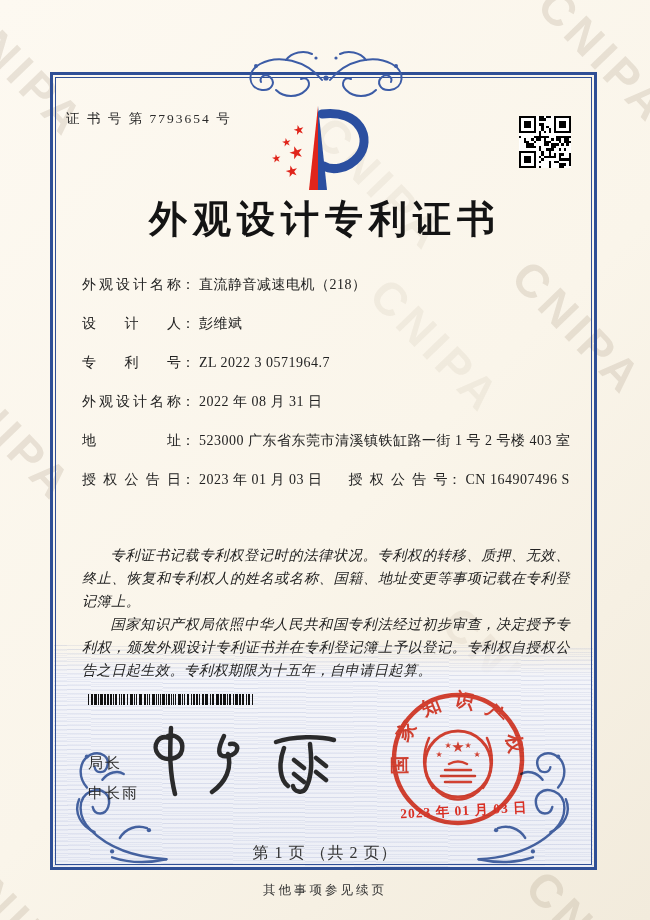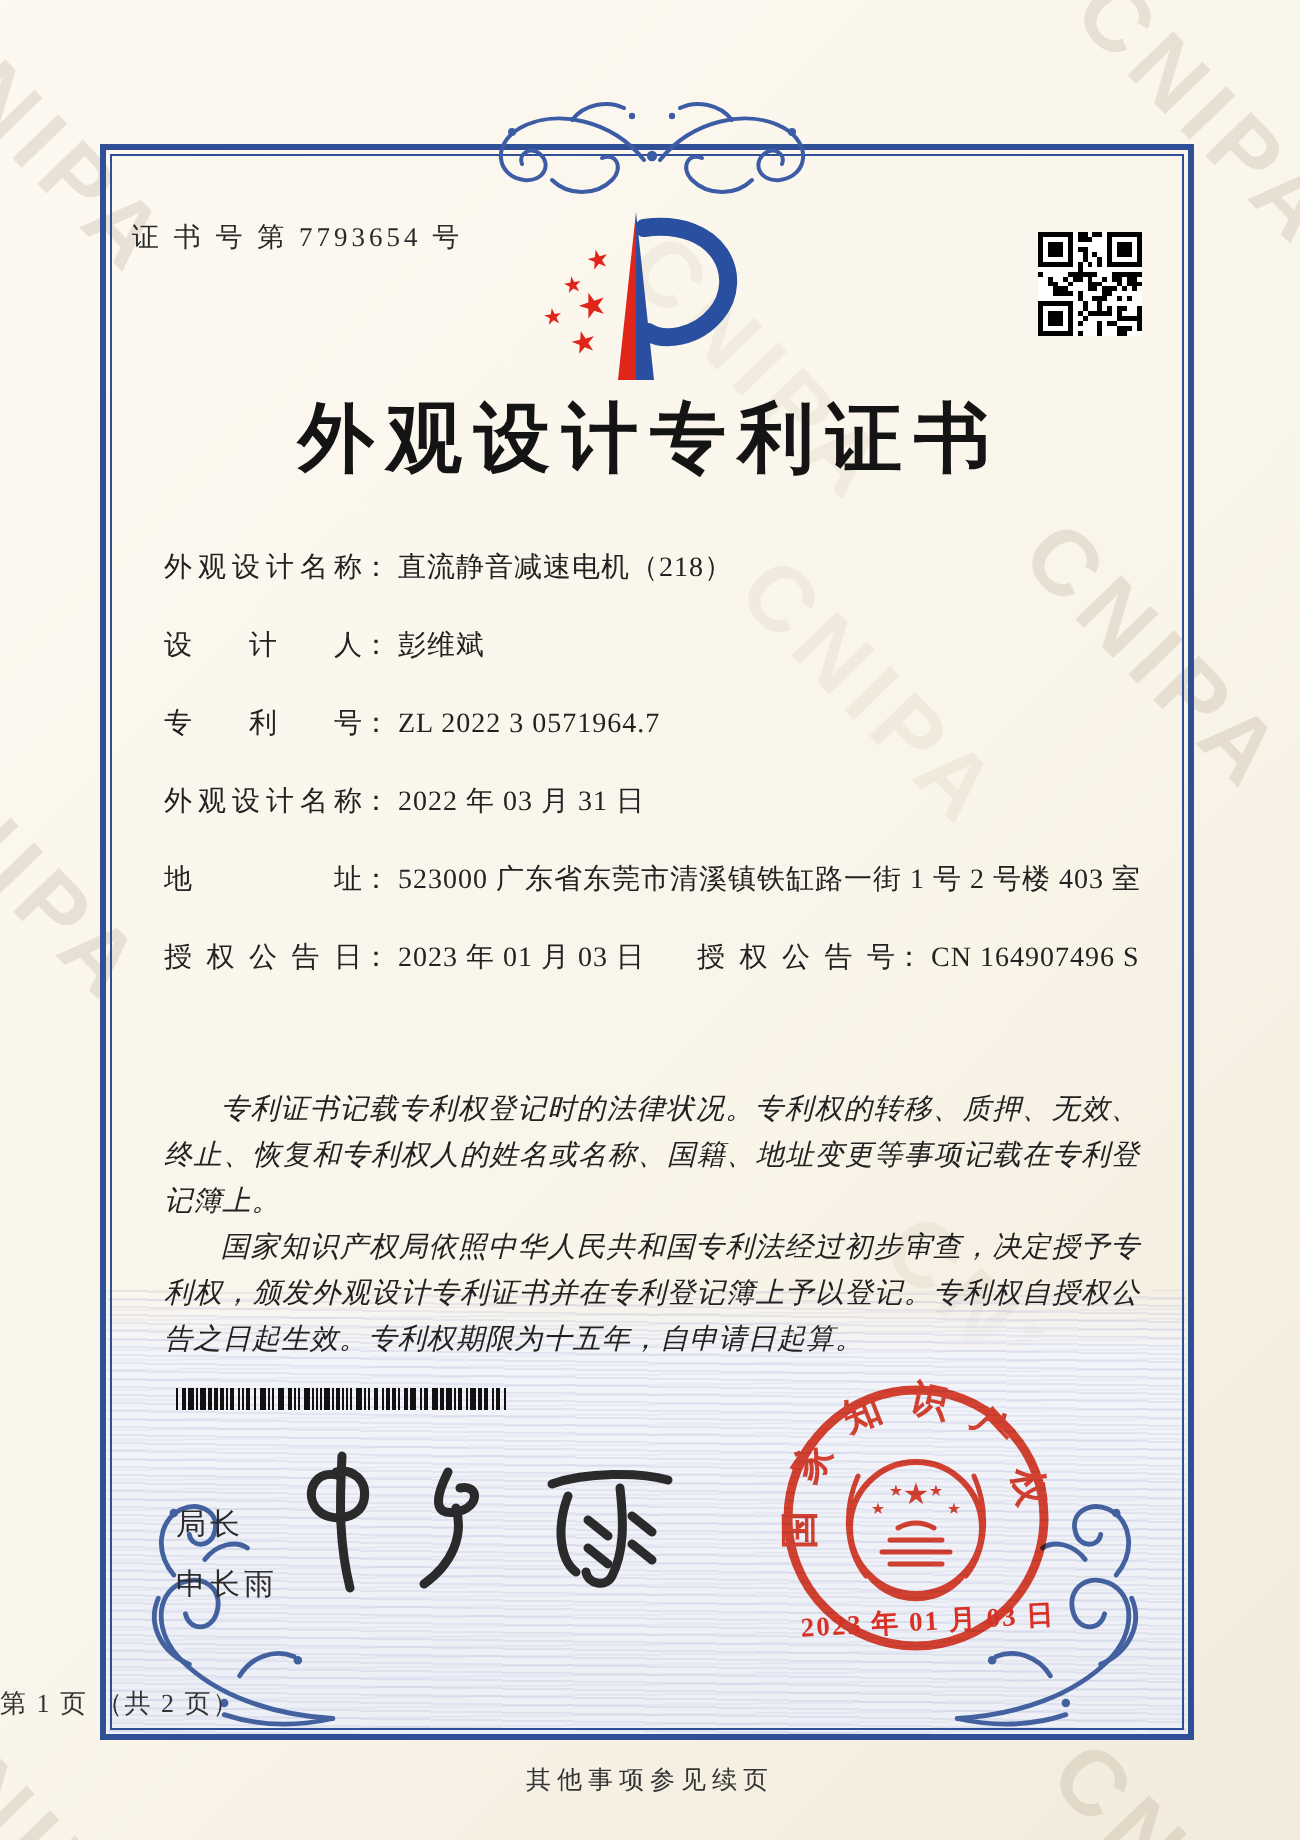--- a/index.html
+++ b/index.html
@@ -40,21 +40,21 @@
   .paras p{margin:0;text-indent:2em;}
   .barcode{position:absolute;left:88px;top:694px;z-index:4;}
   .signer{position:absolute;left:88px;top:748px;z-index:4;
       font-family:"Liberation Sans","DejaVu Sans",sans-serif;font-size:15px;color:#2b2b2b;
       letter-spacing:2px;line-height:30px;}
   .signature{position:absolute;left:148px;top:724px;z-index:5;}
   .seal{position:absolute;left:383px;top:684px;z-index:5;mix-blend-mode:multiply;opacity:.95;}
   .seal-date{position:absolute;left:391px;top:802px;width:146px;text-align:center;z-index:6;
       color:#d93025;font-weight:700;font-size:13.5px;letter-spacing:1px;
       transform:rotate(-3deg);white-space:nowrap;}
-  .page-info{position:absolute;left:0;right:0;top:843px;font-size:13px;
+  .page-info{position:absolute;left:0;right:0;top:843px;text-align:center;font-size:16px;
       letter-spacing:1px;color:#333;z-index:4;}
   .note{position:absolute;left:0;right:0;top:882px;text-align:center;font-size:12.5px;
       letter-spacing:3px;color:#333;z-index:3;}
   .ornament-top{position:absolute;left:228px;top:46px;z-index:3;}
   .corner{position:absolute;z-index:3;}
   .corner-left{left:52px;top:740px;}
   .corner-right{left:467px;top:740px;transform:scaleX(-1);}
 </style>
 </head>
 <body>
@@ -269,21 +269,21 @@
     <div class="frow">
       <span class="flabel">外观设计名称</span><span class="fcolon">：</span><span class="fvalue">直流静音减速电机（218）</span>
     </div>
     <div class="frow">
       <span class="flabel">设计人</span><span class="fcolon">：</span><span class="fvalue">彭维斌</span>
     </div>
     <div class="frow">
       <span class="flabel">专利号</span><span class="fcolon">：</span><span class="fvalue">ZL 2022 3 0571964.7</span>
     </div>
     <div class="frow">
-      <span class="flabel">外观设计名称</span><span class="fcolon">：</span><span class="fvalue">2022 年 03 月 31 日</span>
+      <span class="flabel">外观设计名称</span><span class="fcolon">：</span><span class="fvalue">2022 年 08 月 31 日</span>
     </div>
     <div class="frow">
       <span class="flabel">地址</span><span class="fcolon">：</span><span class="fvalue">523000 广东省东莞市清溪镇铁缸路一街 1 号 2 号楼 403 室</span>
     </div>
     <div class="frow">
       <span class="flabel">授权公告日</span><span class="fcolon">：</span><span class="fvalue">2023 年 01 月 03 日</span><span class="g2"><span class="flabel">授权公告号</span><span class="fcolon">：</span><span class="fvalue">CN 164907496 S</span></span>
     </div>
   </div>
 
   <div class="paras">

